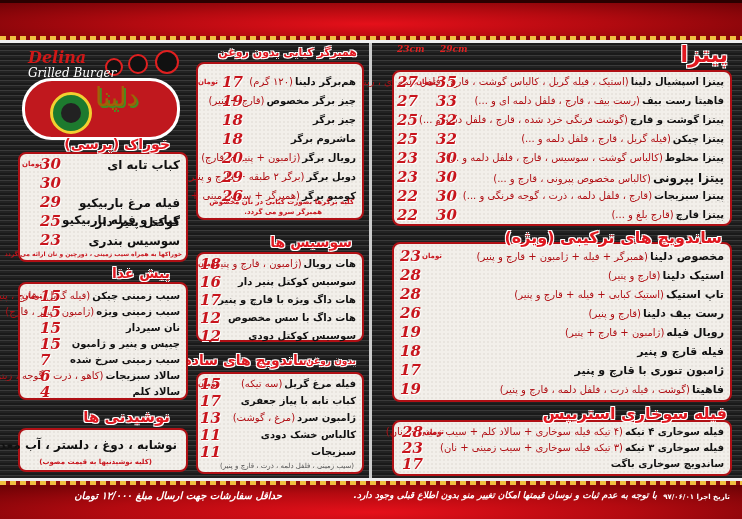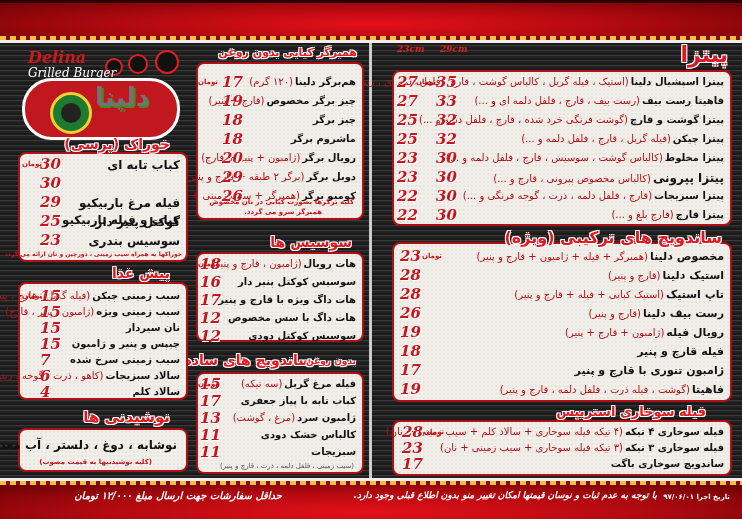--- a/index.html
+++ b/index.html
@@ -15,21 +15,21 @@
 .botbar{position:absolute;left:0;top:485px;width:742px;height:34px;background:radial-gradient(ellipse at 50% 80%,#e5101a 0%,#b30a10 50%,#6a0205 100%)}
 .panel{position:absolute;background:#f2efea;border:2px solid #b01015;border-radius:8px;background-image:radial-gradient(#e8e4de 1px,transparent 1px);background-size:4px 4px}
 .title{position:absolute;color:#e01820;font-weight:bold;text-shadow:1px 1px 0 #fff,-1px -1px 0 #fff,1px -1px 0 #fff,-1px 1px 0 #fff;direction:rtl;white-space:nowrap}
 .row{position:absolute;display:flex;direction:rtl;align-items:center;white-space:nowrap}
 .name{font-weight:bold;color:#111;font-size:11px}
 .desc{color:#b01015;font-size:10px;margin-right:2px}
 .price{position:absolute;font-family:"DejaVu Serif",serif;font-style:italic;font-weight:bold;color:#c8141c;font-size:15px;text-shadow:1px 1px 0 #fff}
 .toman{font-size:7px;color:#c8141c;font-weight:bold;position:absolute}
 .note{position:absolute;color:#c8141c;font-size:7px;direction:rtl;white-space:nowrap;font-weight:bold}
 .logo{position:absolute;left:22px;top:78px;width:158px;height:62px;background:#c0181e;border-radius:30px;border:3px solid #fff}
-.logo-txt{position:absolute;left:95px;top:82px;font-size:26px;font-weight:bold;color:#737373;text-shadow:2px 2px 0 #4a8a20}
+.logo-txt{position:absolute;left:95px;top:82px;font-size:26px;font-weight:normal;color:#a16207;text-shadow:2px 2px 0 #4a8a20}
 .badge{position:absolute;left:50px;top:92px;width:42px;height:42px;border-radius:50%;background:#1d7a2e;border:3px solid #f2d030}
 .badge-in{position:absolute;left:8px;top:8px;width:20px;height:20px;border-radius:50%;background:#222}
 .brand{position:absolute;left:22px;top:60px;color:#fff;font-style:italic;font-size:12px;font-family:"DejaVu Serif",serif}
 .brand2{position:absolute;left:28px;top:48px;color:#d01818;font-style:italic;font-size:16px;font-family:"DejaVu Serif",serif;font-weight:bold}
 .flame{position:absolute;width:18px;height:18px;border-radius:50%;background:#111;border:2px solid #e02020}
 .footer{position:absolute;top:490px;color:#fff;font-size:9px;font-weight:bold;font-style:italic;direction:rtl;white-space:nowrap}
 .size{position:absolute;color:#e02020;font-size:9px;font-style:italic;font-family:"DejaVu Serif",serif;font-weight:bold}
 </style>
 </head>
 <body>
@@ -150,21 +150,21 @@
     </div>
     <div class="price" style="left: 400px; top: 361px;">17</div>
     <div class="row" style="right: 18px; top: 383px;">
       <span class="name" style="font-size: 11px;">فاهیتا</span>
       <span class="desc">(گوشت ، فیله ذرت ، فلفل دلمه ، قارچ و پنیر)</span>
     </div>
     <div class="price" style="left: 400px; top: 380px;">19</div>
   </div>
 
 <div class="panel" style="left:392px;top:420px;width:340px;height:56px"></div>
-<div class="title" style="right:36px;top:404px;font-size:13px">فیله سوخاری استریپس</div>
+<div class="title" style="right:15px;top:404px;font-size:16px">فیله سوخاری استریپس</div>
 <div id="crispy-rows">
     <div class="row" style="right: 18px; top: 426px;">
       <span class="name" style="font-size: 10px;">فیله سوخاری ۴ تیکه</span>
       <span class="desc">(۴ تیکه فیله سوخاری + سالاد کلم + سیب زمینی + نان)</span>
     </div>
     <div class="price" style="left: 402px; top: 423px;">28</div>
     <div class="toman" style="left: 424px; top: 428px;">تومان</div>
     <div class="row" style="right: 18px; top: 442px;">
       <span class="name" style="font-size: 10px;">فیله سوخاری ۳ تیکه</span>
       <span class="desc">(۳ تیکه فیله سوخاری + سیب زمینی + نان)</span>

